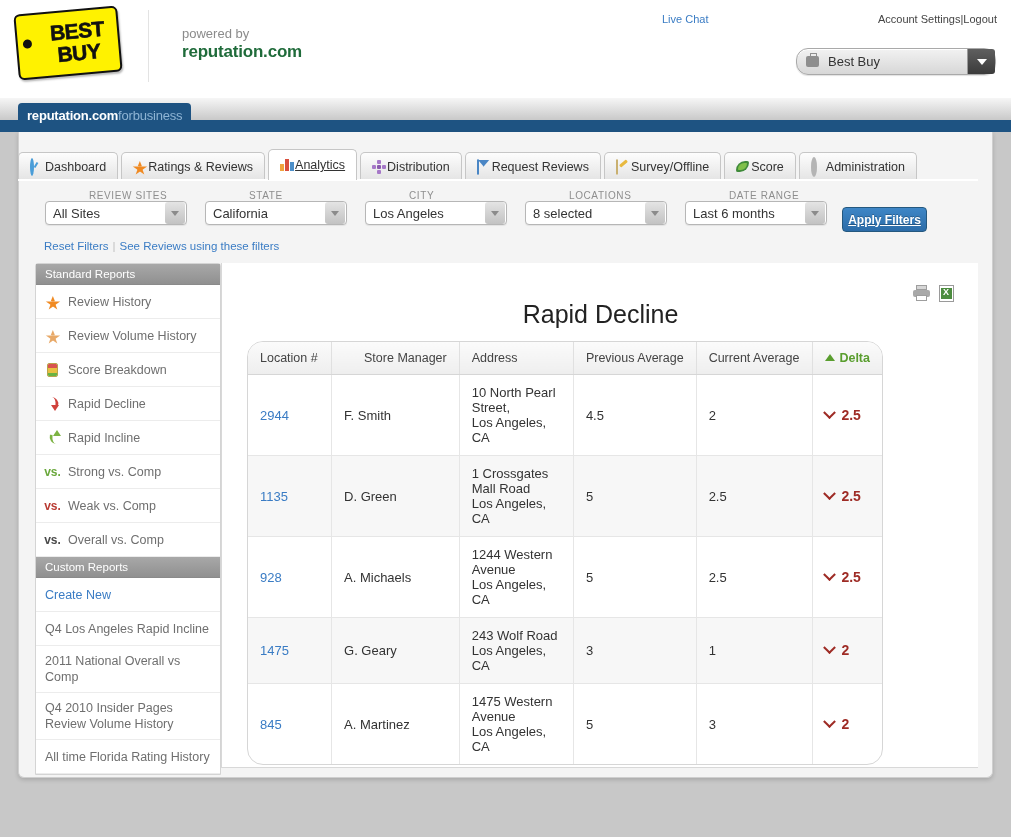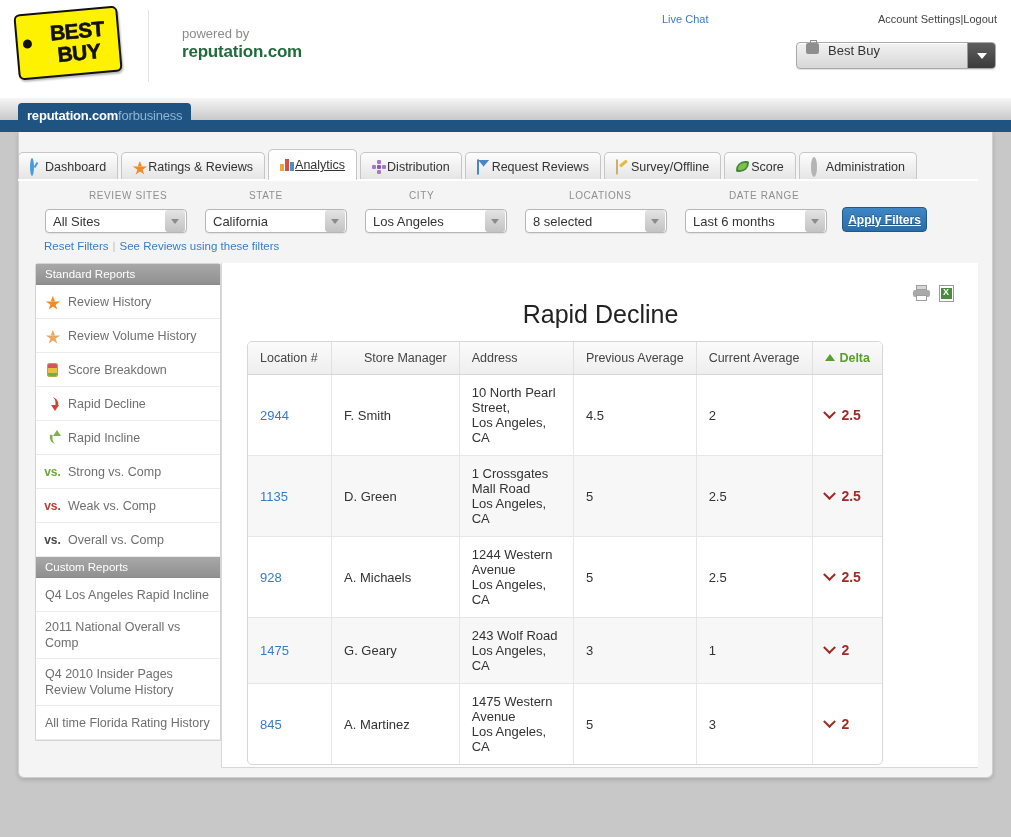--- a/index.html
+++ b/index.html
@@ -61,27 +61,27 @@
     font-size: 11px; color: #3a7cc4; text-decoration: none; cursor: pointer;
   }
   .acct {
     position: absolute; right: 14px; top: 13px;
     font-size: 11px; color: #444; margin-left: 6px;
   }
   .acct a { color: #444; text-decoration: none; cursor: pointer; }
 
   
   .acct-select {
-    position: absolute; right: 15px; top: 42px;
+    position: absolute; right: 15px; top: 48px;
     width: 200px; height: 27px;
     border: 1px solid #a9a9a9;
-    border-radius: 4px;
+    border-radius: 12px;
     background: linear-gradient(#f2f2f2,#d7d7d7);
     box-shadow: 0 1px 1px rgba(0,0,0,.12), inset 0 1px 0 #fff;
-    display: flex; 
+    display: flex; align-items: center;
     cursor: pointer;
   }
   .acct-select .briefcase {
     margin-left: 9px; width: 13px; height: 11px;
     background: #8e8e8e; border-radius: 2px; position: relative; flex: 0 0 auto;
   }
   .acct-select .briefcase:before {
     content:""; position: absolute; left: 4px; top: -3px;
     width: 5px; height: 3px; border: 1px solid #8e8e8e; border-bottom: 0;
     border-radius: 1px 1px 0 0;
@@ -229,21 +229,21 @@
     border:3px solid #b4b4b4; background:#e0e0e0;
   }
 
   
   .filterbar {
     position: absolute; left: 36px; top: 190px; width: 940px; height: 62px;
   }
   .filter { position: absolute; top: 0; }
   .filter .flabel {
     font-size: 10px; letter-spacing: .6px; color: #8e8e8e; text-transform: uppercase;
-    margin-bottom: 8px; font-family: "Liberation Sans", sans-serif; padding-left: 44px;
+    margin-bottom: 0; font-family: "Liberation Sans", sans-serif; padding-left: 44px;
   }
   .select {
     height: 24px; border: 1px solid #b6b6b6; border-radius: 4px;
     background: #fff;
     display: flex; align-items: center; justify-content: space-between;
     box-shadow: 0 1px 1px rgba(0,0,0,.07);
     cursor: pointer;
   }
   .select .sv { font-size: 13px; color: #333; padding-left: 7px; white-space: nowrap; overflow: hidden; }
   .select .sbtn {
@@ -351,21 +351,21 @@
   .xls .x { position:absolute; left:4px; top:2px; color:#fff; font-size:9px; font-weight:bold; font-family:"Liberation Sans",sans-serif; }
 
   .report-title {
     position: absolute; left: 0; top: 37px; width: 757px;
     text-align: center; font-size: 25px; color: #222; font-weight: normal;
   }
 
   
   .tbl-wrap {
     position: absolute; left: 25px; top: 78px; width: 636px;
-    border: 1px solid #d6d6d6; border-radius: 5px; overflow: hidden;
+    border: 1px solid #d6d6d6; border-radius: 16px; overflow: hidden;
     background: #fff;
   }
   table { width: 100%; border-collapse: collapse; }
   thead th {
     background: linear-gradient(#fbfbfb,#eeeeee);
     font-size: 12.5px; font-weight: normal; color: #444;
     text-align: left; padding: 9px 12px;
     border-right: 1px solid #e0e0e0;
     border-bottom: 1px solid #d6d6d6;
     white-space: nowrap;
@@ -590,20 +590,23 @@
     </div>
     <div class="s-item">
       <span class="s-icon">
           <span class="vs-txt vs-dark">vs.</span>
         </span>
       <span>Overall vs. Comp</span>
     </div>
 
     <div class="sec-head">Custom Reports</div>
 
+    <div class="s-item link">
+      <span>Create New</span>
+    </div>
     <div class="s-item">
       <span>Q4 Los Angeles Rapid Incline</span>
     </div>
     <div class="s-item">
       <span>2011 National Overall vs Comp</span>
     </div>
     <div class="s-item">
       <span>Q4 2010 Insider Pages Review Volume History</span>
     </div>
     <div class="s-item">

